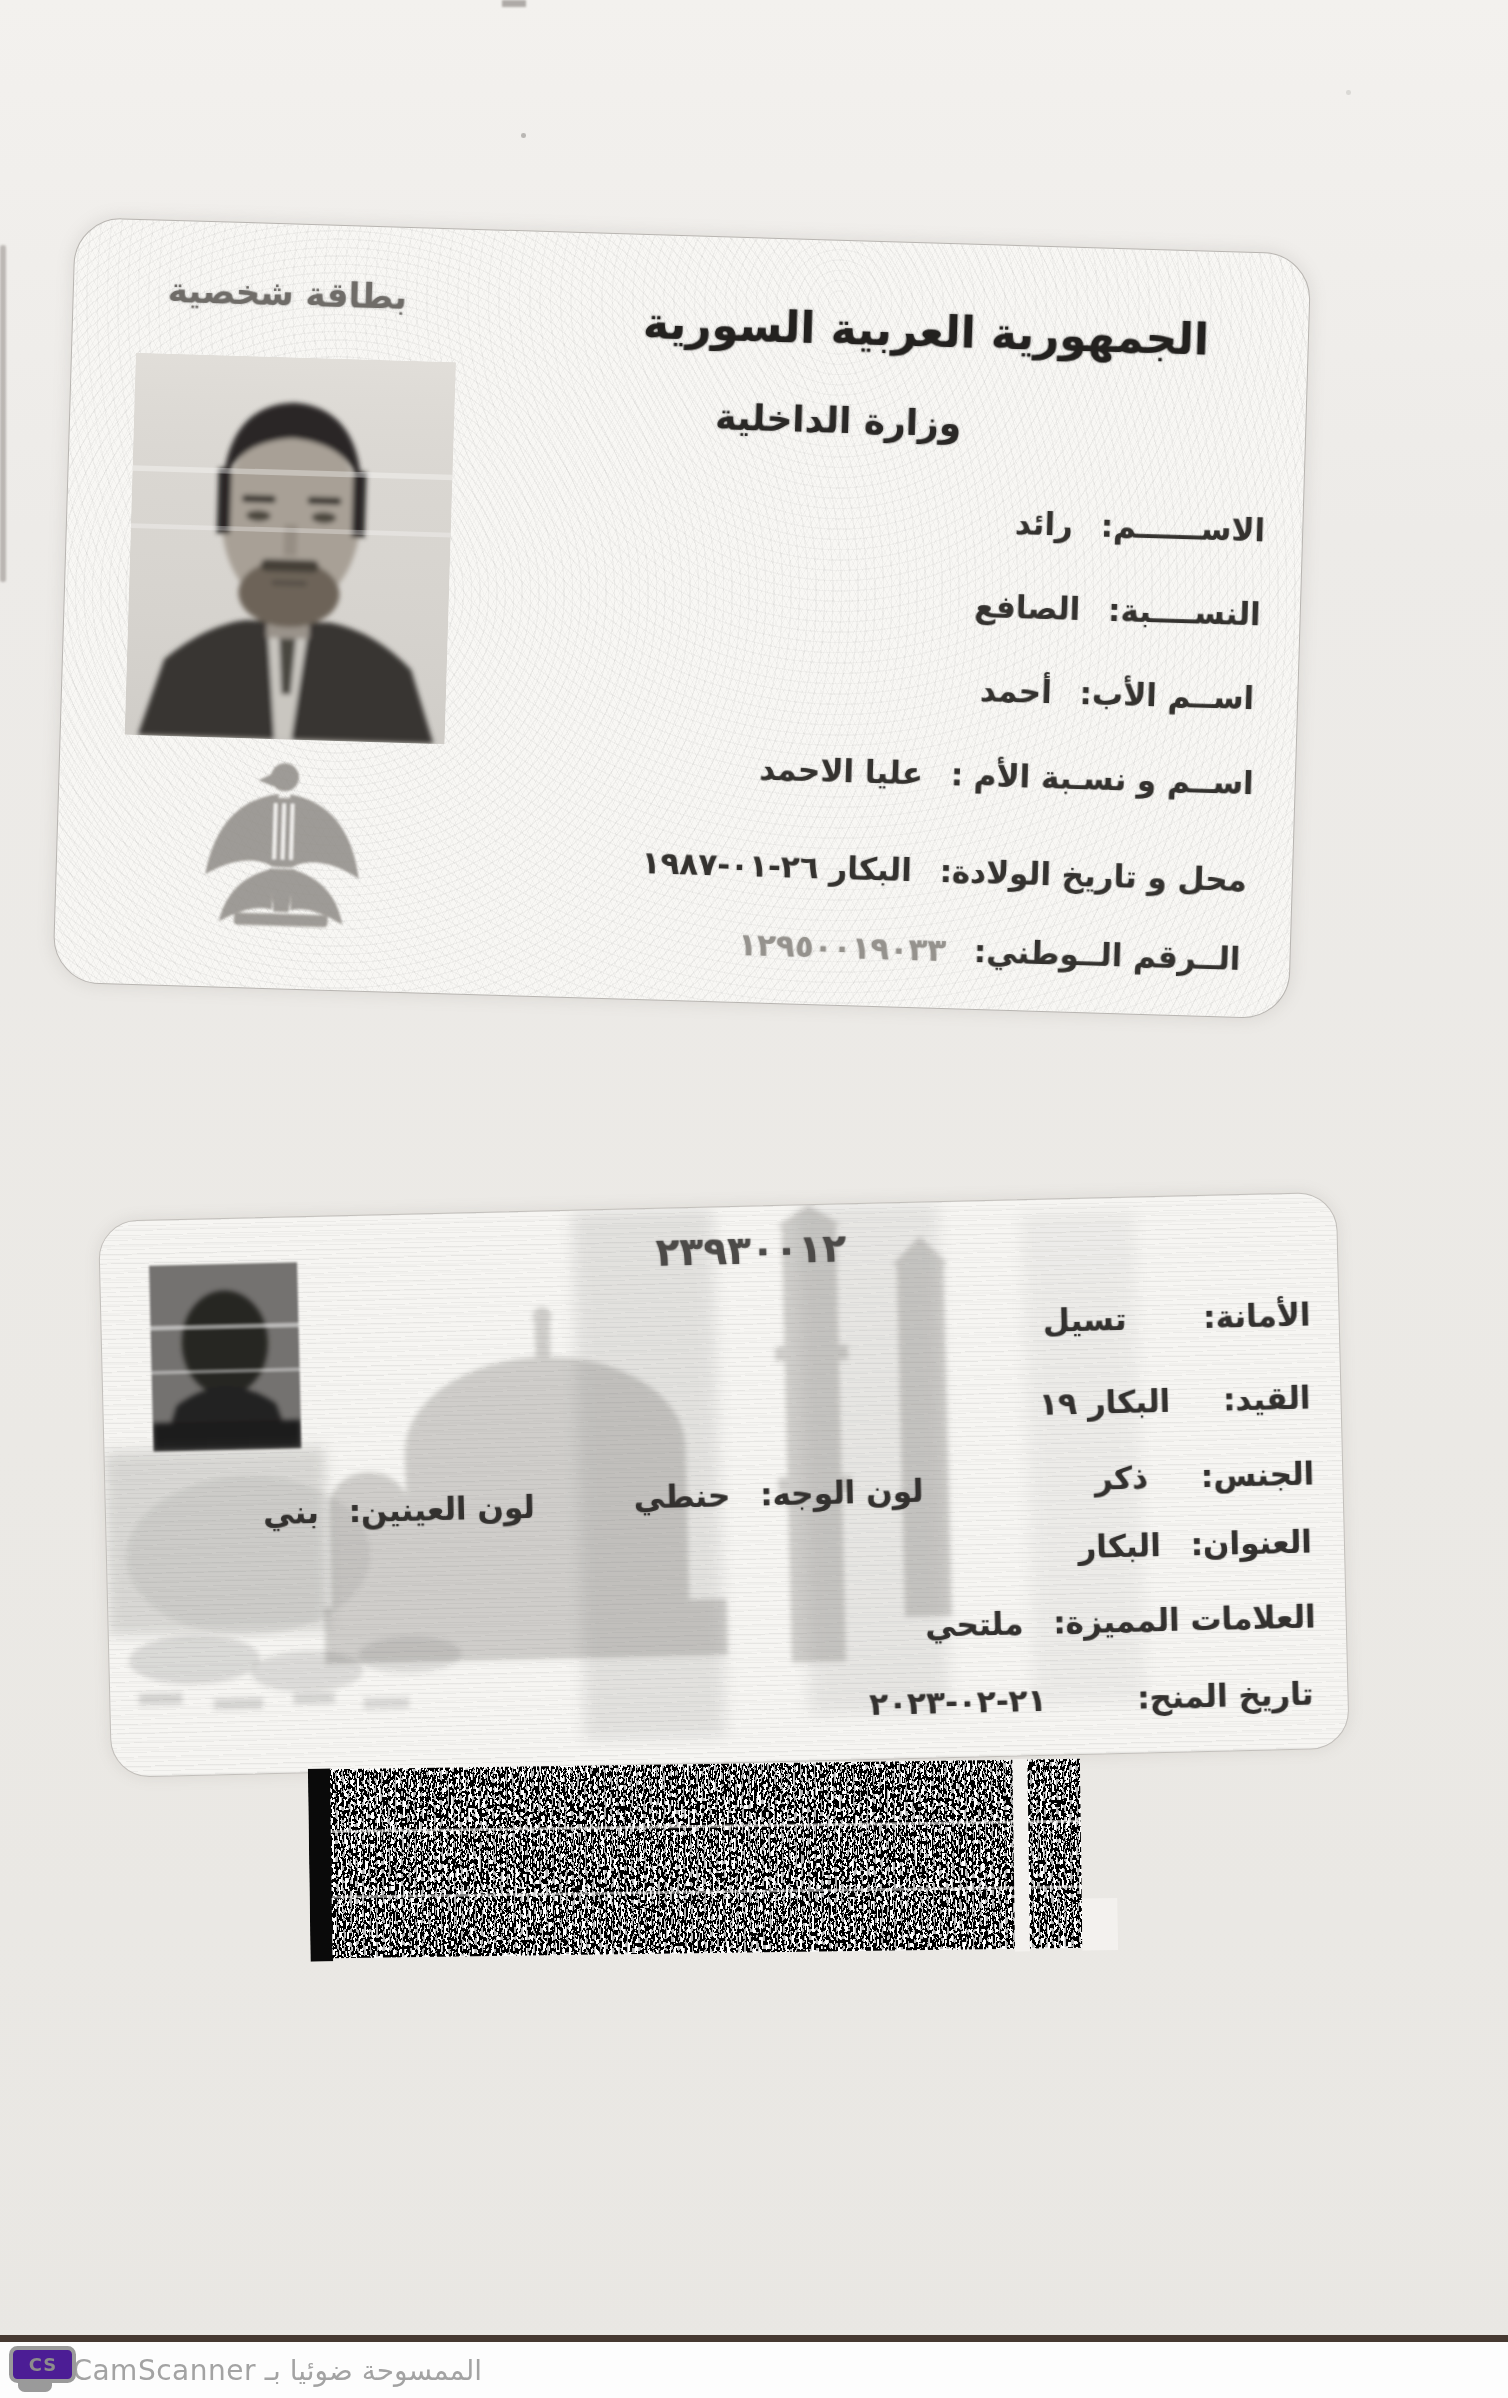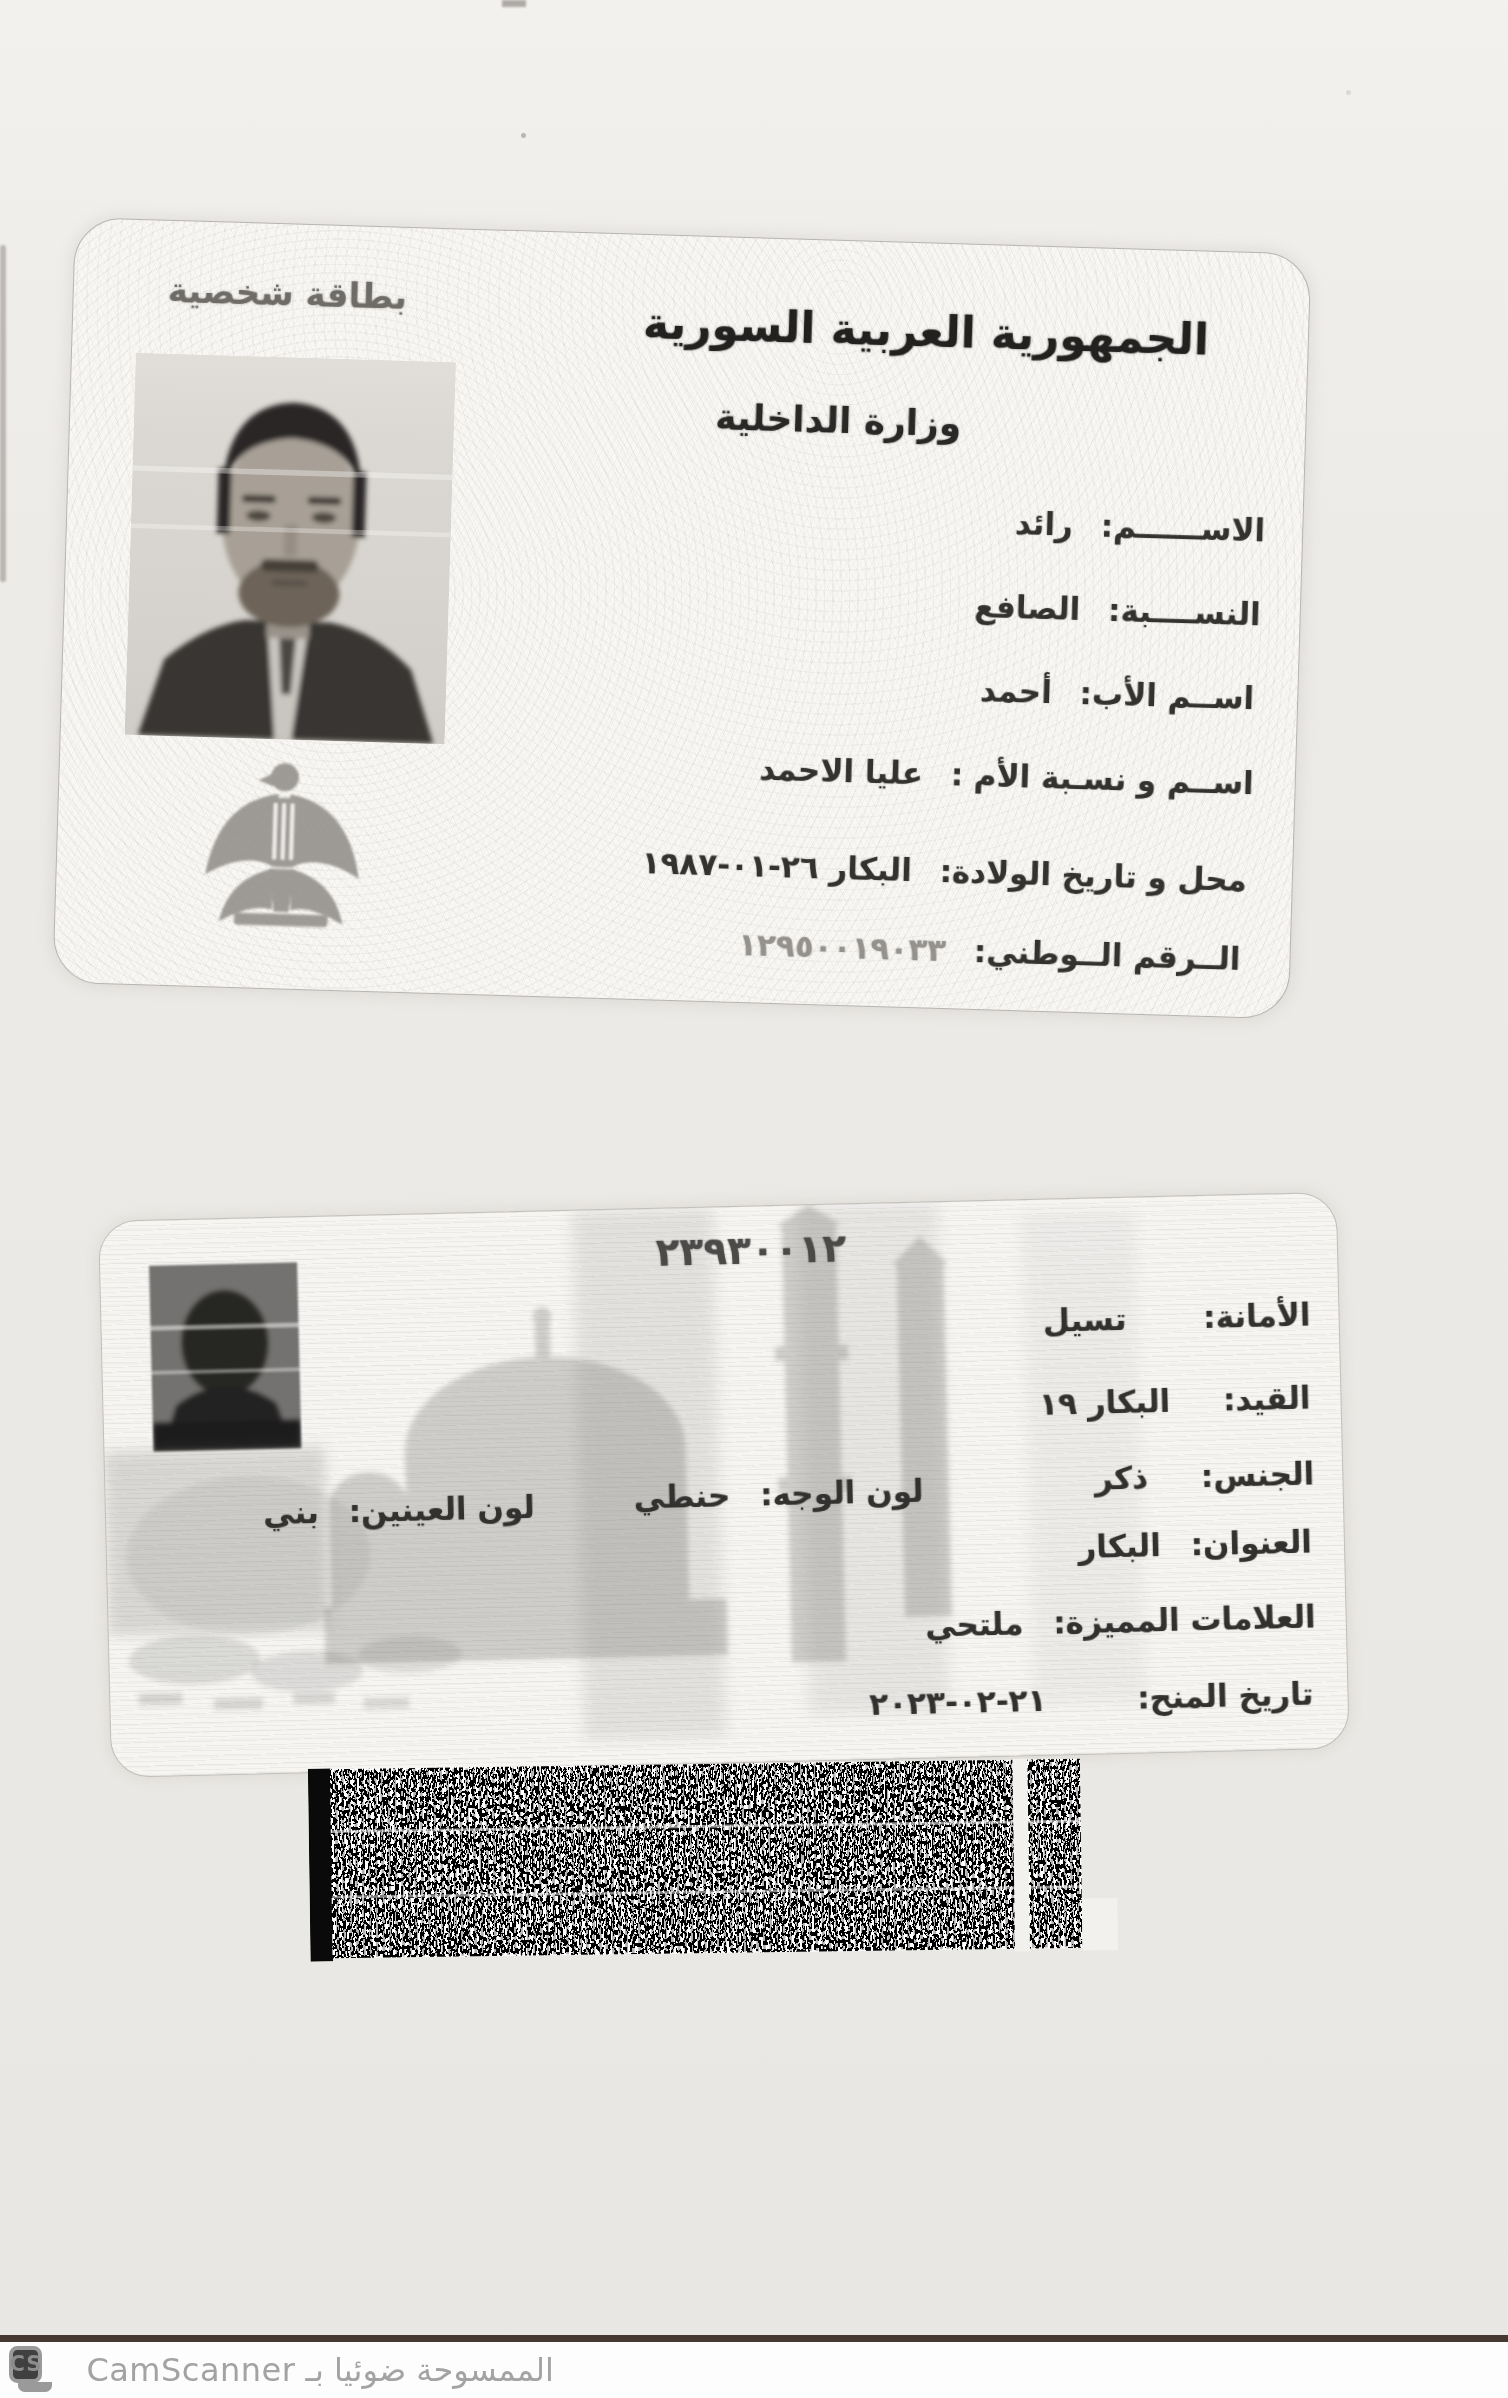--- a/index.html
+++ b/index.html
@@ -80,26 +80,26 @@
   
   .barcode{position:absolute;left:309px;top:1763px;width:808px;height:193px;transform:rotate(-0.8deg);}
   
   .scan-edge{position:absolute;left:0;top:2335px;width:1508px;height:7.5px;background:#463931;}
   .scan-bar{
     position:absolute;left:0;top:2342px;width:1508px;height:56px;background:#fdfdfd;
     display:flex;align-items:center;
   }
   .cs-logo{margin-left:9.4px;width:51px;height:49px;position:relative;flex:0 0 auto;}
   .cs-box{
-    width:33px;height:37px;border:4.7px solid #9a9a9a;border-radius:8.4px;background:#404040;
-    color:#8c8c8c;font-weight:bold;font-size:21px;display:flex;align-items:center;justify-content:center;
+    width:67px;height:37px;border:4.7px solid #9a9a9a;border-radius:8.4px;background:#4c1d95;
+    color:#8c8c8c;font-weight:bold;font-size:18px;display:flex;align-items:center;justify-content:center;
     box-sizing:border-box;letter-spacing:0.9px;
   }
   .cs-tab{width:34px;height:10.3px;background:#9a9a9a;margin:-0.9px auto 0;border-radius:0 0 6.6px 6.6px;}
-  .scan-text{margin-left:26px;direction:rtl;font-size:32px;color:#a3a3a3;letter-spacing:0.5px;white-space:nowrap;}
+  .scan-text{margin-left:12px;direction:rtl;font-size:28px;color:#a3a3a3;letter-spacing:0.5px;white-space:nowrap;}
 </style>
 </head>
 <body>
 
 <div class="page">
 
   <div class="top-mark"></div>
   <div class="edge-mark"></div>
   <div class="speck" style="left:521px;top:133px;"></div>
   <div class="speck" style="left:214px;top:442px;opacity:.5;"></div>

